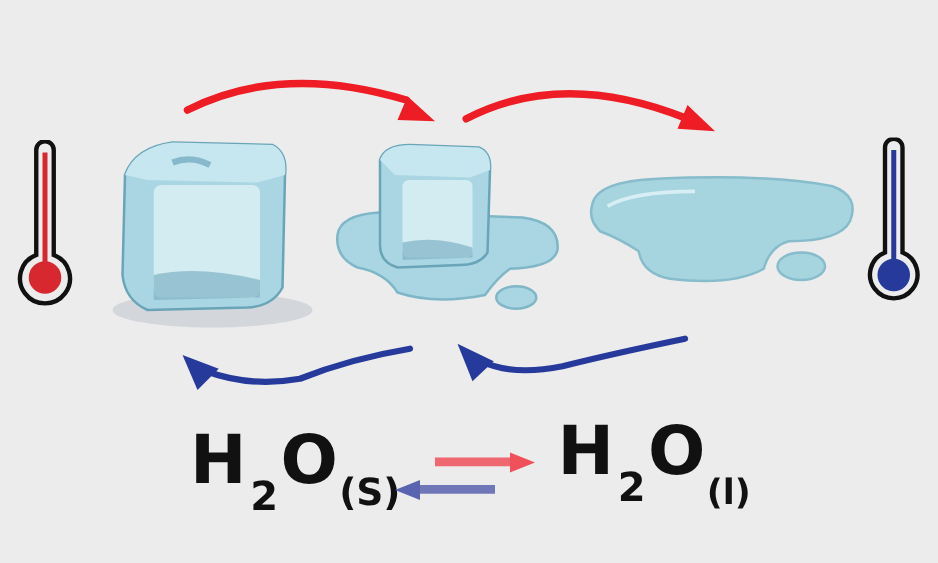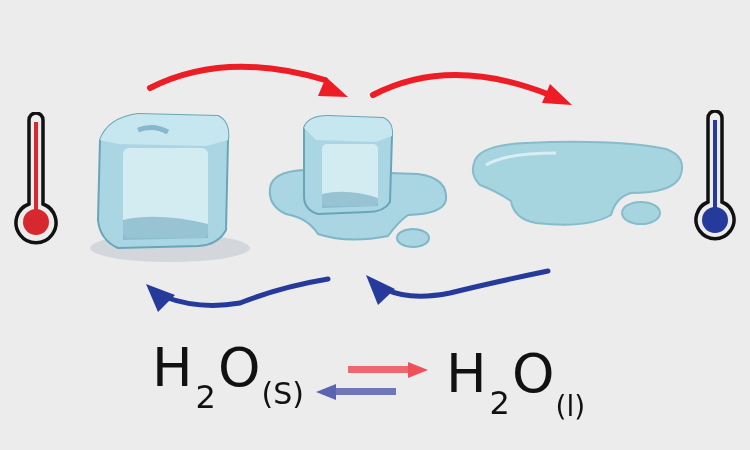--- a/index.html
+++ b/index.html
@@ -7,21 +7,21 @@
       width: 750px; height: 450px; overflow: hidden;
       background: #ececec;
       font-family: "DejaVu Sans", sans-serif;
       position: relative;
     }
     .abs { position: absolute; }
     svg { display: block; }
     .formula {
       position: absolute;
       font-family: "DejaVu Sans", sans-serif;
-      font-weight: normal;
+      font-weight: bold;
       color: #111;
       white-space: nowrap;
     }
     .formula .big { font-size: 54px; letter-spacing: 1px; }
     .formula .sub { font-size: 32px; position: relative; top: 22px; margin: 0 2px; }
     .formula .state { font-size: 30px; position: relative; top: 18px; }
     .formula .state-l { font-size: 28px; position: relative; top: 24px; }
   </style>
 </head>
 <body>
@@ -96,15 +96,15 @@
 
 <div class="abs" style="left:312px;top:360px;">
   <svg width="120" height="44" viewBox="0 0 120 44">
     <rect x="36" y="6" width="64" height="7" fill="#f0505a" opacity="0.85"></rect>
     <polygon points="96,2 116,10 96,18" fill="#f0505a"></polygon>
     <rect x="22" y="28" width="62" height="7" fill="#5a63b0" opacity="0.85"></rect>
     <polygon points="24,24 4,32 24,40" fill="#5a63b0"></polygon>
   </svg>
 </div>
 
-<div class="formula" style="left:446px;top:342px;">
+<div class="formula" style="left:446px;top:329px;">
   <span class="big">H</span><span class="sub">2</span><span class="big">O</span><span class="state-l">(l)</span>
 </div>
 
 </body></html>

